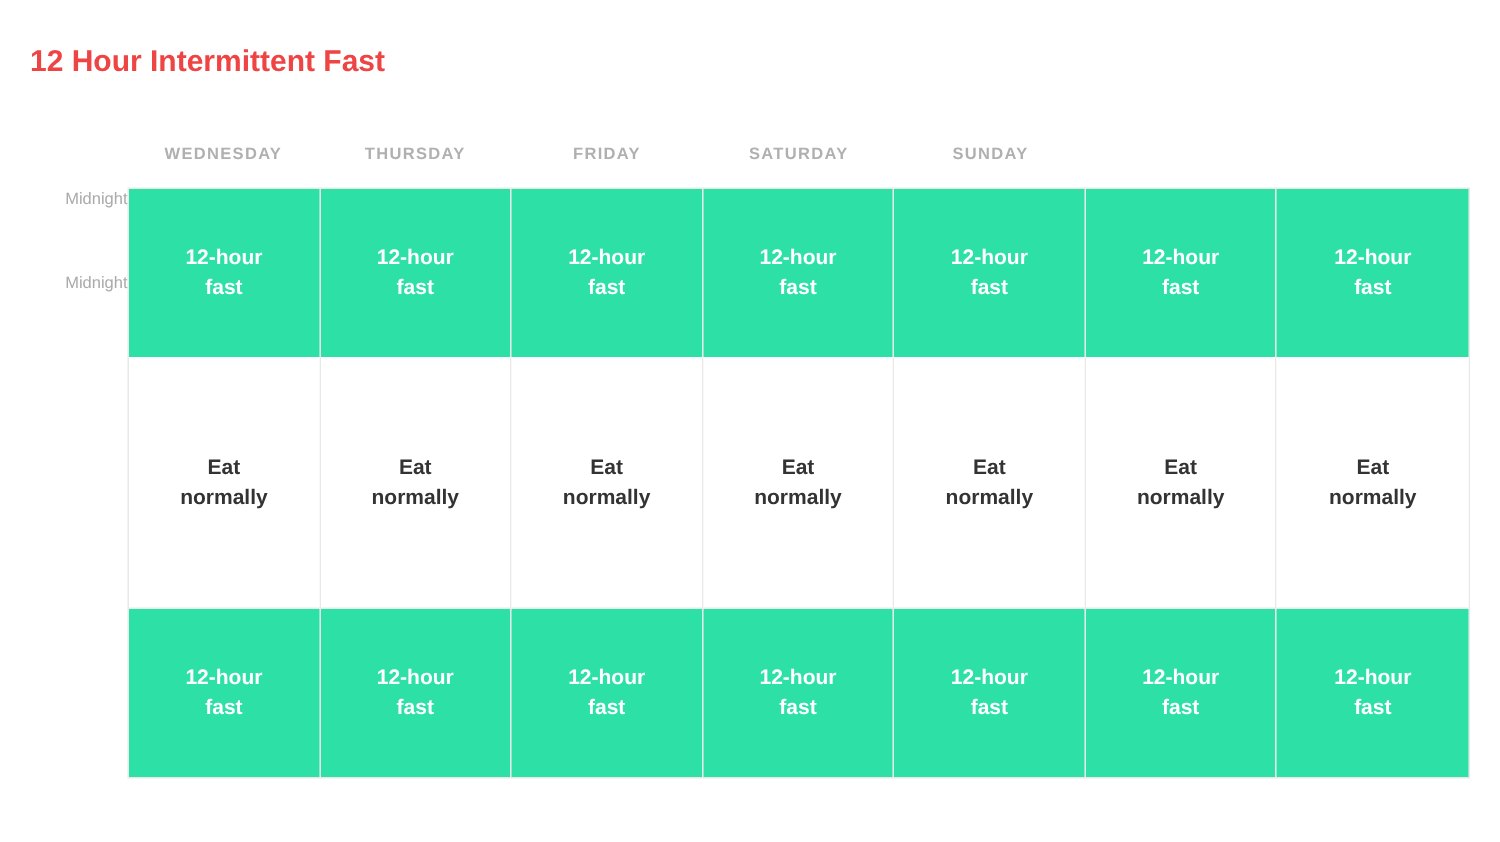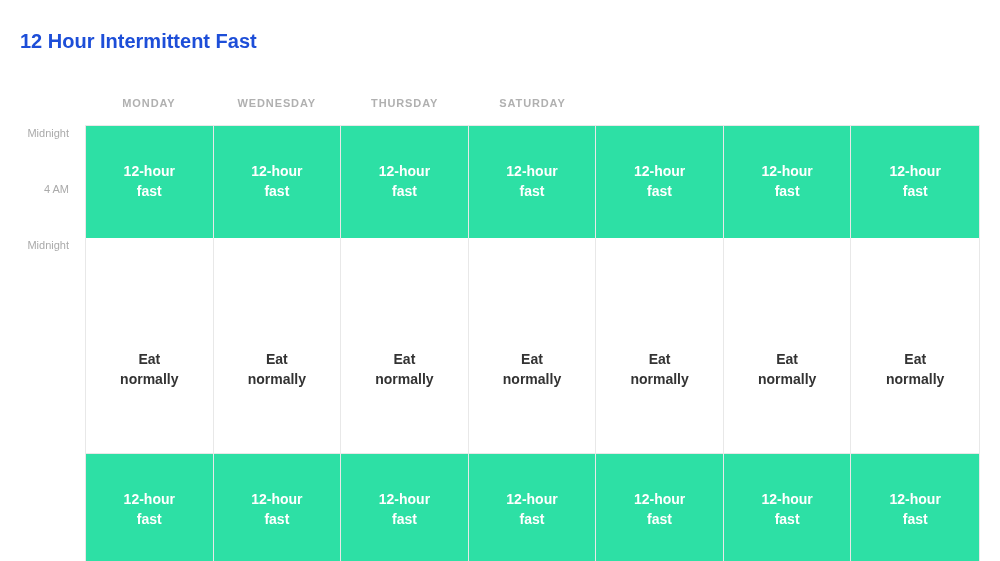--- a/index.html
+++ b/index.html
@@ -5,41 +5,41 @@
     * { box-sizing: border-box; margin: 0; padding: 0; }
     body {
       font-family: -apple-system, BlinkMacSystemFont, 'Segoe UI', sans-serif;
       background: #fff;
       padding: 30px 20px;
       color: #333;
     }
     .page-title {
       font-size: 20px;
       font-weight: 700;
-      color: #1d4ed8;
+      color: #ef4444;
       margin-bottom: 28px;
     }
     .calendar-wrapper {
       display: flex;
       width: 100%;
     }
     .time-column {
       display: flex;
       flex-direction: column;
       min-width: 65px;
       flex-shrink: 0;
     }
     .time-header-spacer {
       height: 44px;
     }
     .time-label {
       font-size: 11px;
       color: #aaa;
       text-align: center;
-      padding-right: 16px;
+      padding-right: 0;
       height: 56px;
       display: flex;
       align-items: flex-start;
       justify-content: flex-end;
       padding-top: 2px;
     }
     .grid-wrapper {
       flex: 1;
       display: flex;
       flex-direction: column;
@@ -88,21 +88,20 @@
       background: #fff;
       display: flex;
       align-items: center;
       justify-content: center;
       text-align: center;
       color: #333;
       font-weight: 700;
       font-size: 14px;
       line-height: 1.4;
       border-bottom: 1px solid #e8e8e8;
-      margin-top: 48px;
     }
     
     .top-fast {
       height: 112px;
     }
     .eat-section {
       height: 168px;
     }
     .bottom-fast {
       height: 112px;
@@ -111,31 +110,31 @@
 </head>
 <body>
 
 <h1 class="page-title">12 Hour Intermittent Fast</h1>
 
 <div class="calendar-wrapper">
 
   <div class="time-column">
     <div class="time-header-spacer"></div>
     <div class="time-label">Midnight</div>
-    <div class="time-label">4 AM</div>
     <div class="time-label">Midnight</div>
   </div>
 
   <div class="grid-wrapper">
 
     <div class="day-headers">
-      <div class="day-header">MONDAY</div>
       <div class="day-header">WEDNESDAY</div>
       <div class="day-header">THURSDAY</div>
+      <div class="day-header">FRIDAY</div>
       <div class="day-header">SATURDAY</div>
+      <div class="day-header">SUNDAY</div>
     </div>
 
     <div class="grid-rows">
 
       <div class="day-col">
         <div class="fast-block top-fast">12-hour<br>fast</div>
         <div class="eat-block eat-section">Eat<br>normally</div>
         <div class="fast-block bottom-fast">12-hour<br>fast</div>
       </div>
 

